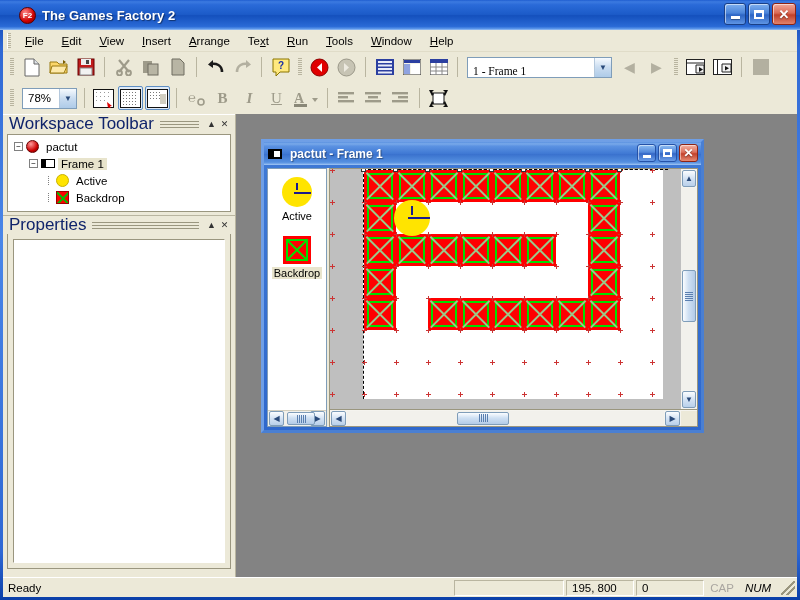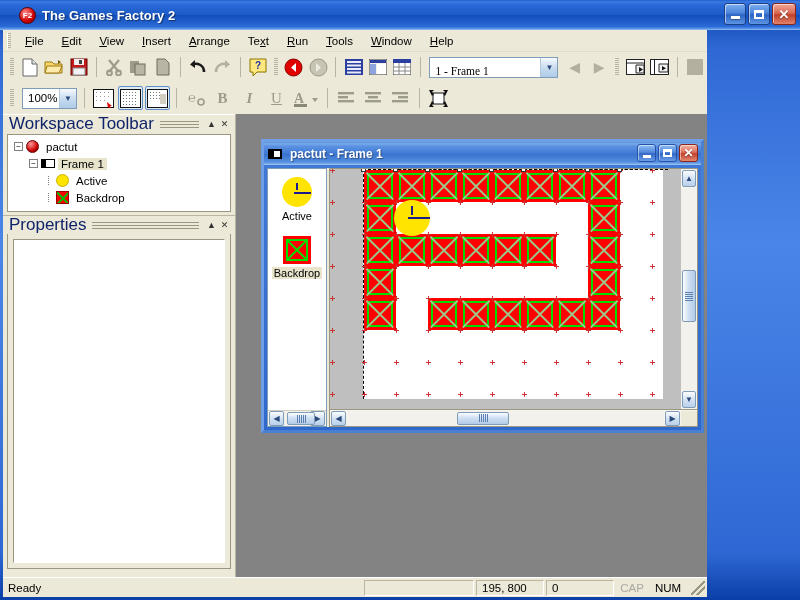--- a/index.html
+++ b/index.html
@@ -62,21 +62,21 @@
     border-color: #8d2415;
     width: 24px;
   }
   .tb-btn .gl { color: #fff; font-size: 13px; font-weight: bold; line-height: 1; text-shadow: 0 1px 1px rgba(0,0,0,.4); }
   .min-gl { display:block; width: 9px; height: 3px; background: #fff; margin-top: 7px; box-shadow: 0 1px 1px rgba(0,0,0,.35); }
   .max-gl { display:block; width: 10px; height: 9px; border: 2px solid #fff; border-top-width: 3px; }
 
   
   .client {
     position: absolute; left: 3px; top: 30px;
-    width: 704px; height: 567px;
+    width: 794px; height: 567px;
     background: #ece9d8;
     display: flex; flex-direction: column; border-radius: 8px;
   }
 
   
   .menubar {
     height: 22px; background: #ece9d8;
     display: flex; align-items: center;
     border-bottom: 1px solid #e0dcc8;
     padding-left: 4px;
@@ -617,21 +617,21 @@
         <svg width="18" height="18" viewBox="0 0 18 18">
             <rect x="1" y="1" width="16" height="16" fill="#b3b0a0"></rect>
           </svg>
       </div>
     </div>
 
     <div class="toolbar-row row2">
       <div class="tool-grip"></div>
 
       <div class="zoom-combo">
-        <span class="val">100%</span>
+        <span class="val">78%</span>
         <span class="arrow">▼</span>
       </div>
 
       <div class="tool-sep"></div>
 
       <div class="tbtn">
         <svg width="21" height="19" viewBox="0 0 21 19">
             <rect x="0.5" y="0.5" width="20" height="18" fill="#fff" stroke="#111"></rect>
             <g fill="#999">
               <rect x="3" y="3" width="1" height="1"></rect>
@@ -1147,18 +1147,18 @@
 
       </div>
     </div>
 
     <div class="statusbar">
       <div class="sfield" style="flex:1;border:0;">Ready</div>
       <div class="sfield" style="width:110px;"></div>
       <div class="sfield" style="width:68px;">195, 800</div>
       <div class="sfield" style="width:68px;">0</div>
       <div class="sfield" style="width:32px;justify-content:center;color:#aaa6a0;border:0;">CAP</div>
-      <div class="sfield" style="width:36px;justify-content:center;border:0;">NUM</div>
+      <div class="sfield" style="width:36px;justify-content:center;border:0;font-style:italic;">NUM</div>
       <div class="grip-corner"></div>
     </div>
 
   </div>
 </div>
 
 </body></html>

